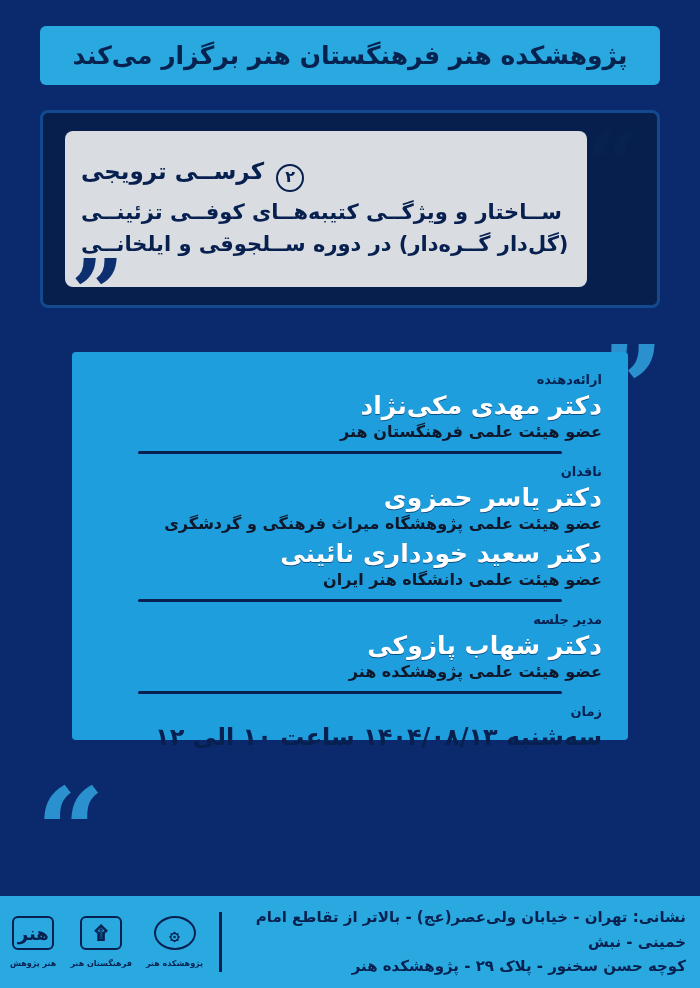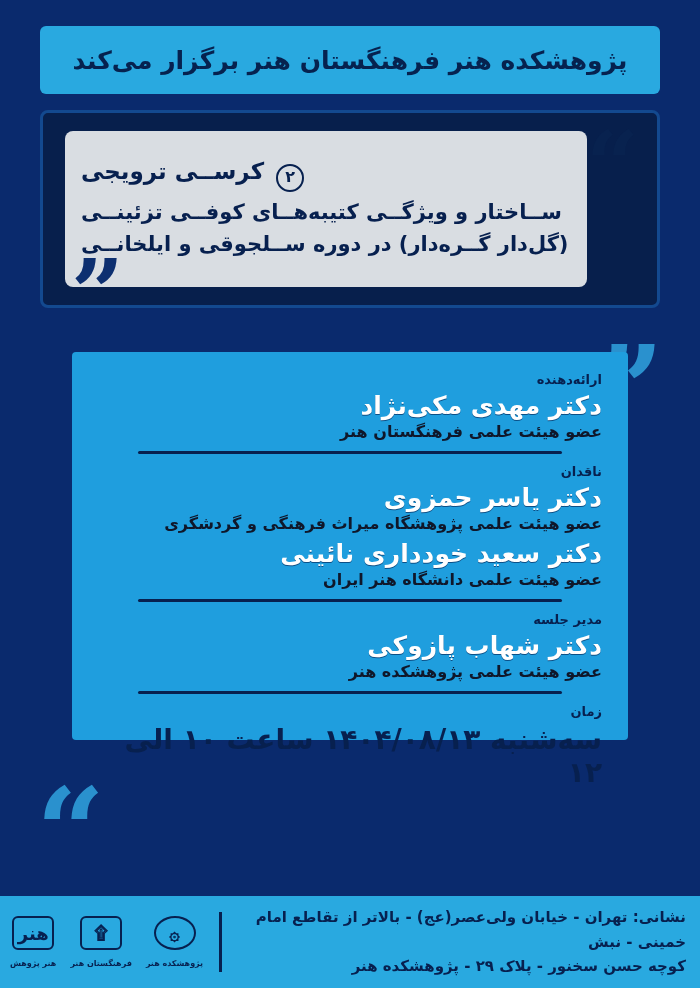--- a/index.html
+++ b/index.html
@@ -20,21 +20,21 @@
     background: #0a2a6d;
     box-sizing: border-box;
   }
 
   
   .header-band {
     position: absolute;
     top: 26px;
     left: 40px;
     right: 40px;
-    height: 68px;
+    height: 59px;
     background: #29a9e0;
     border-radius: 6px;
     display: flex;
     align-items: center;
     justify-content: center;
   }
   .header-band .title {
     color: #06224f;
     font-size: 25px;
     font-weight: bold;
@@ -168,21 +168,21 @@
     direction: rtl;
   }
   .divider {
     height: 3px;
     background: #07204f;
     margin: 10px 40px;
     border-radius: 2px;
   }
   .time-value {
     color: #07204f;
-    font-size: 28px;
+    font-size: 24px;
     font-weight: bold;
     direction: rtl;
     margin-top: 2px;
   }
 
   
   .footer {
     position: absolute;
     left: 0;
     right: 0;

